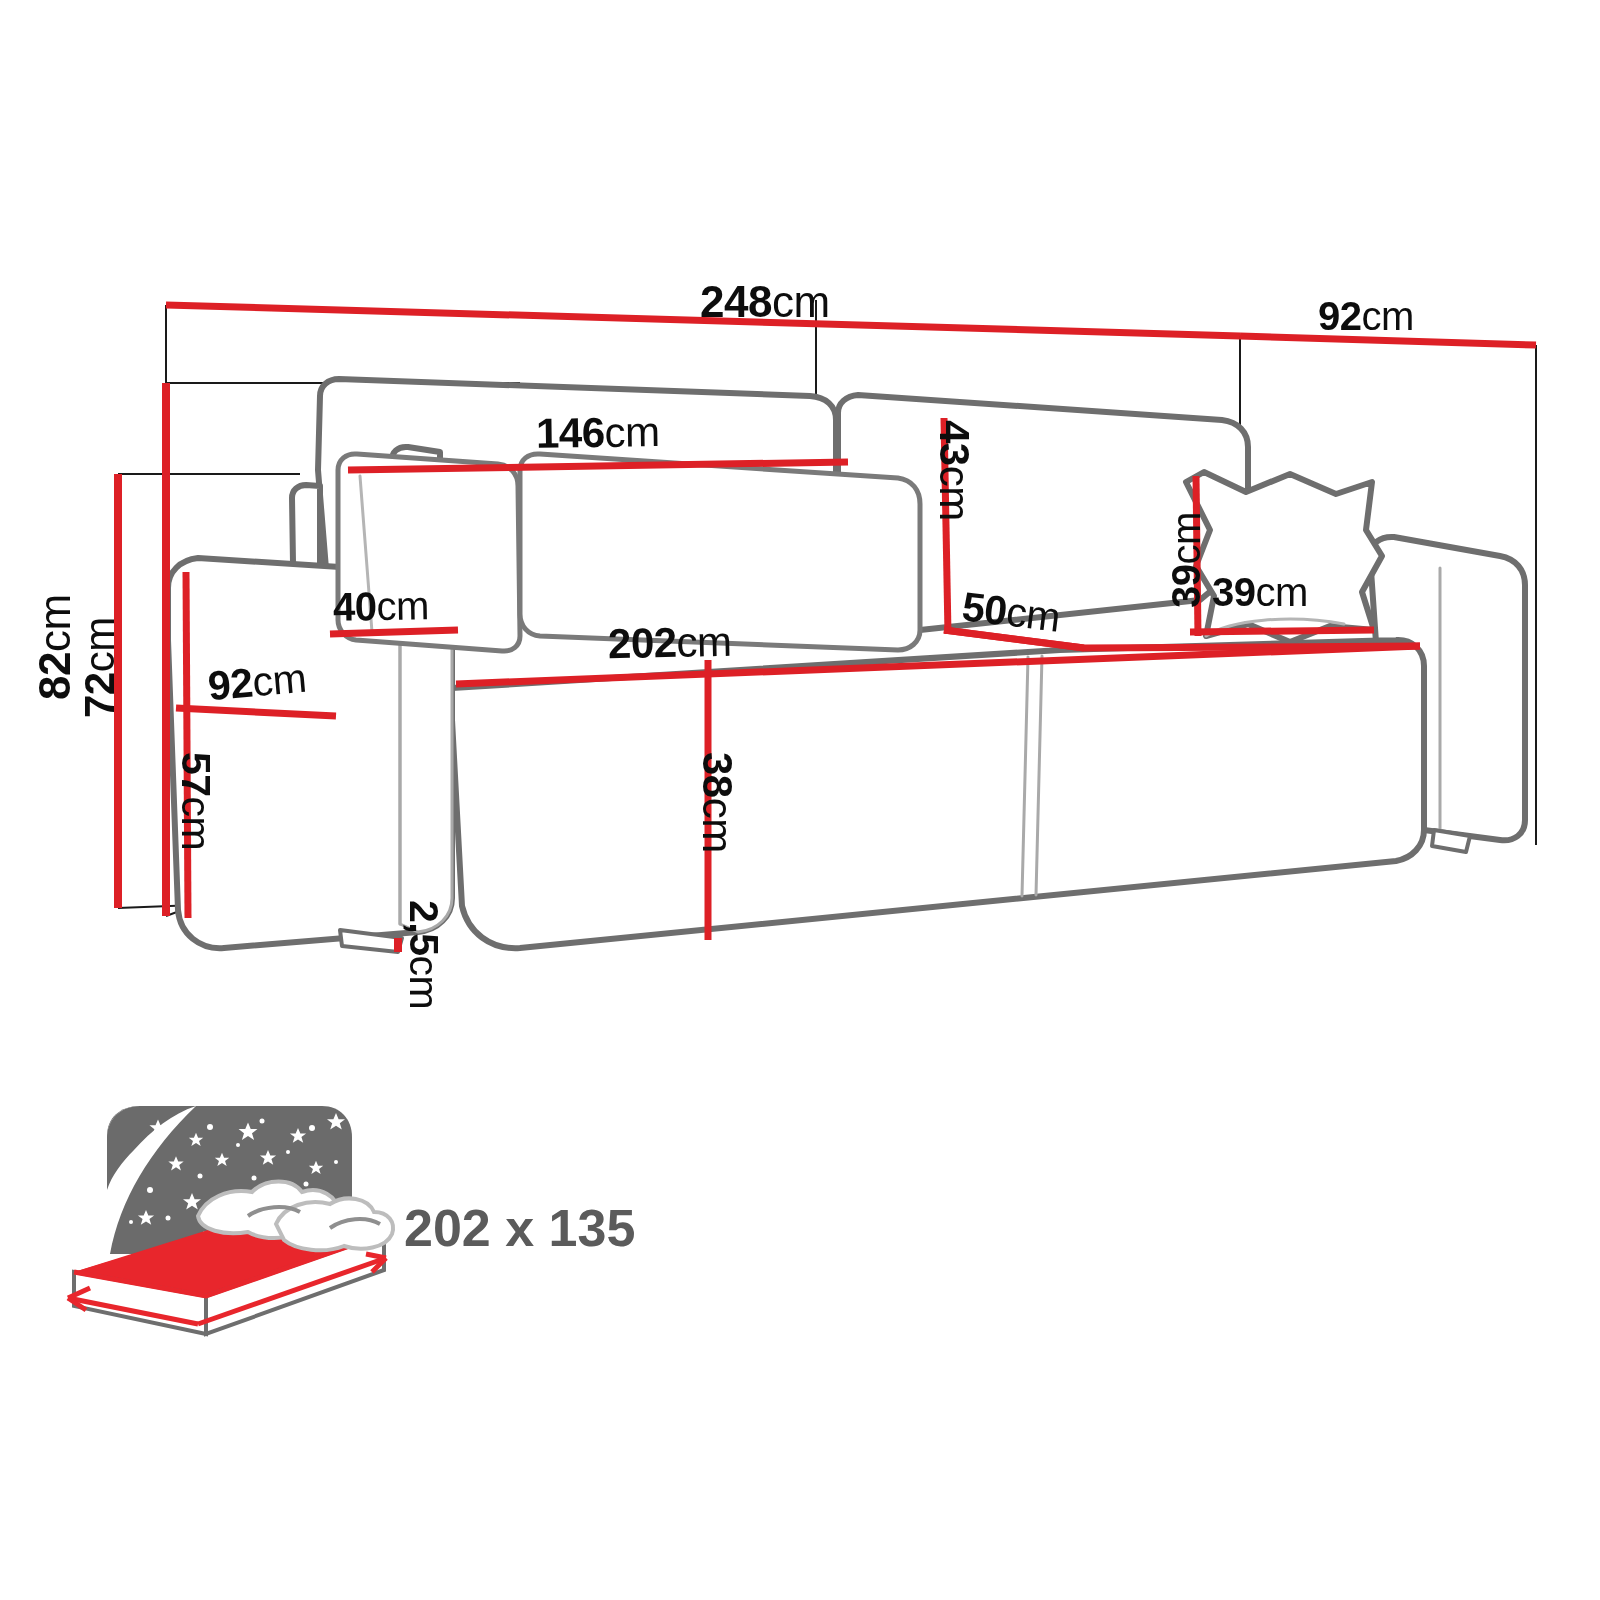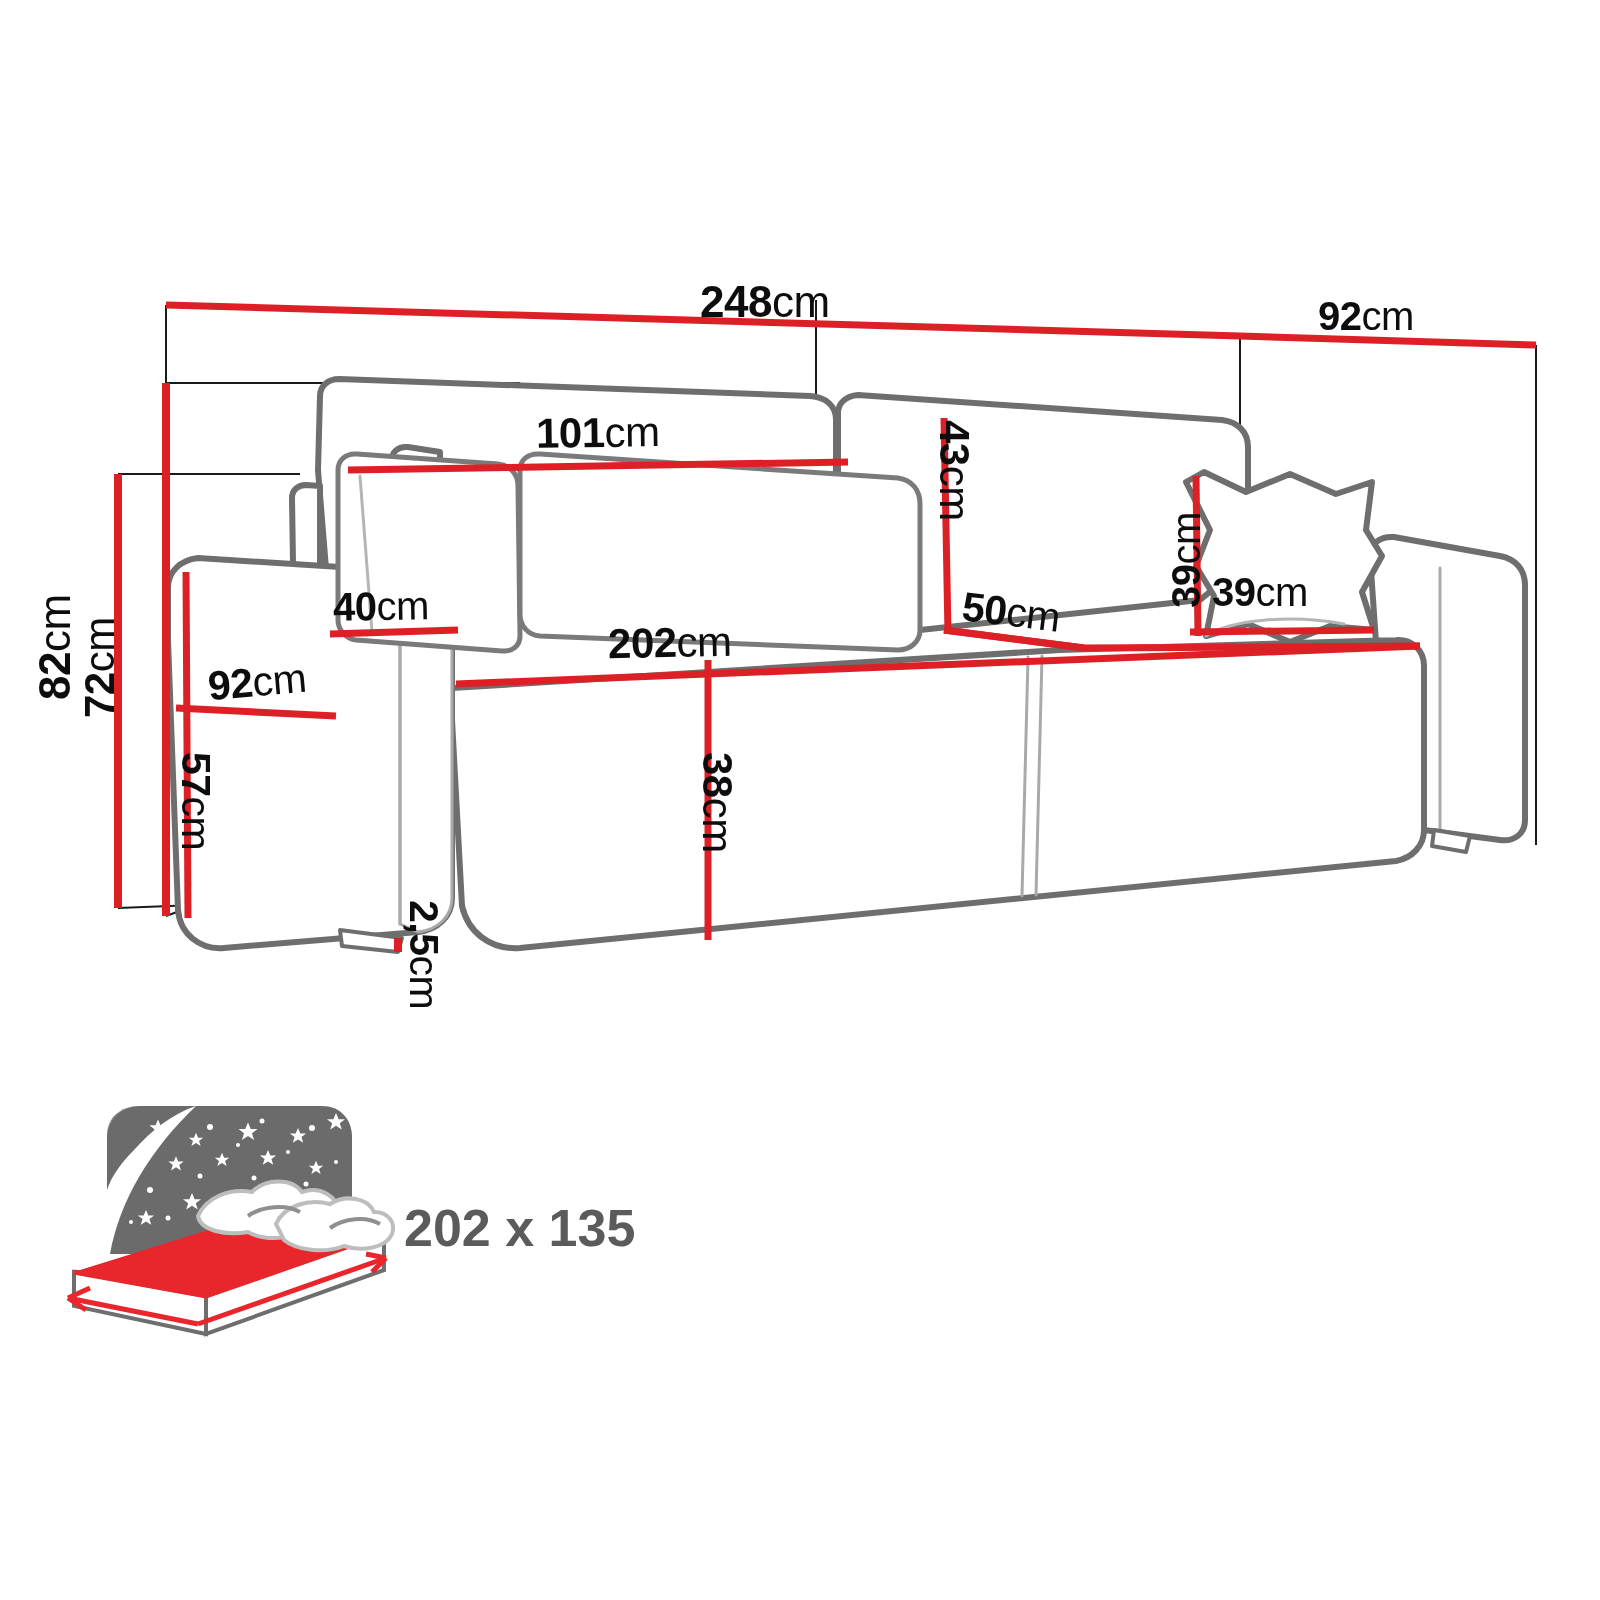--- a/index.html
+++ b/index.html
@@ -325,21 +325,21 @@
 
   <div class="dimlabel" style="left:33px;top:700px;font-size:44px;transform:rotate(-90deg);transform-origin:0 0;">
     <span class="num">82</span><span class="unit">cm</span>
   </div>
 
   <div class="dimlabel" style="left:79px;top:718px;font-size:42px;transform:rotate(-90deg);transform-origin:0 0;">
     <span class="num">72</span><span class="unit">cm</span>
   </div>
 
   <div class="dimlabel" style="left:536px;top:412px;font-size:42px;transform:rotate(-0.8deg);">
-    <span class="num">101</span><span class="unit">cm</span>
+    <span class="num">146</span><span class="unit">cm</span>
   </div>
 
   <div class="dimlabel" style="left:975px;top:420px;font-size:42px;transform:rotate(90deg);transform-origin:0 0;">
     <span class="num">43</span><span class="unit">cm</span>
   </div>
 
   <div class="dimlabel" style="left:333px;top:586px;font-size:40px;transform:rotate(-1deg);">
     <span class="num">40</span><span class="unit">cm</span>
   </div>
 

